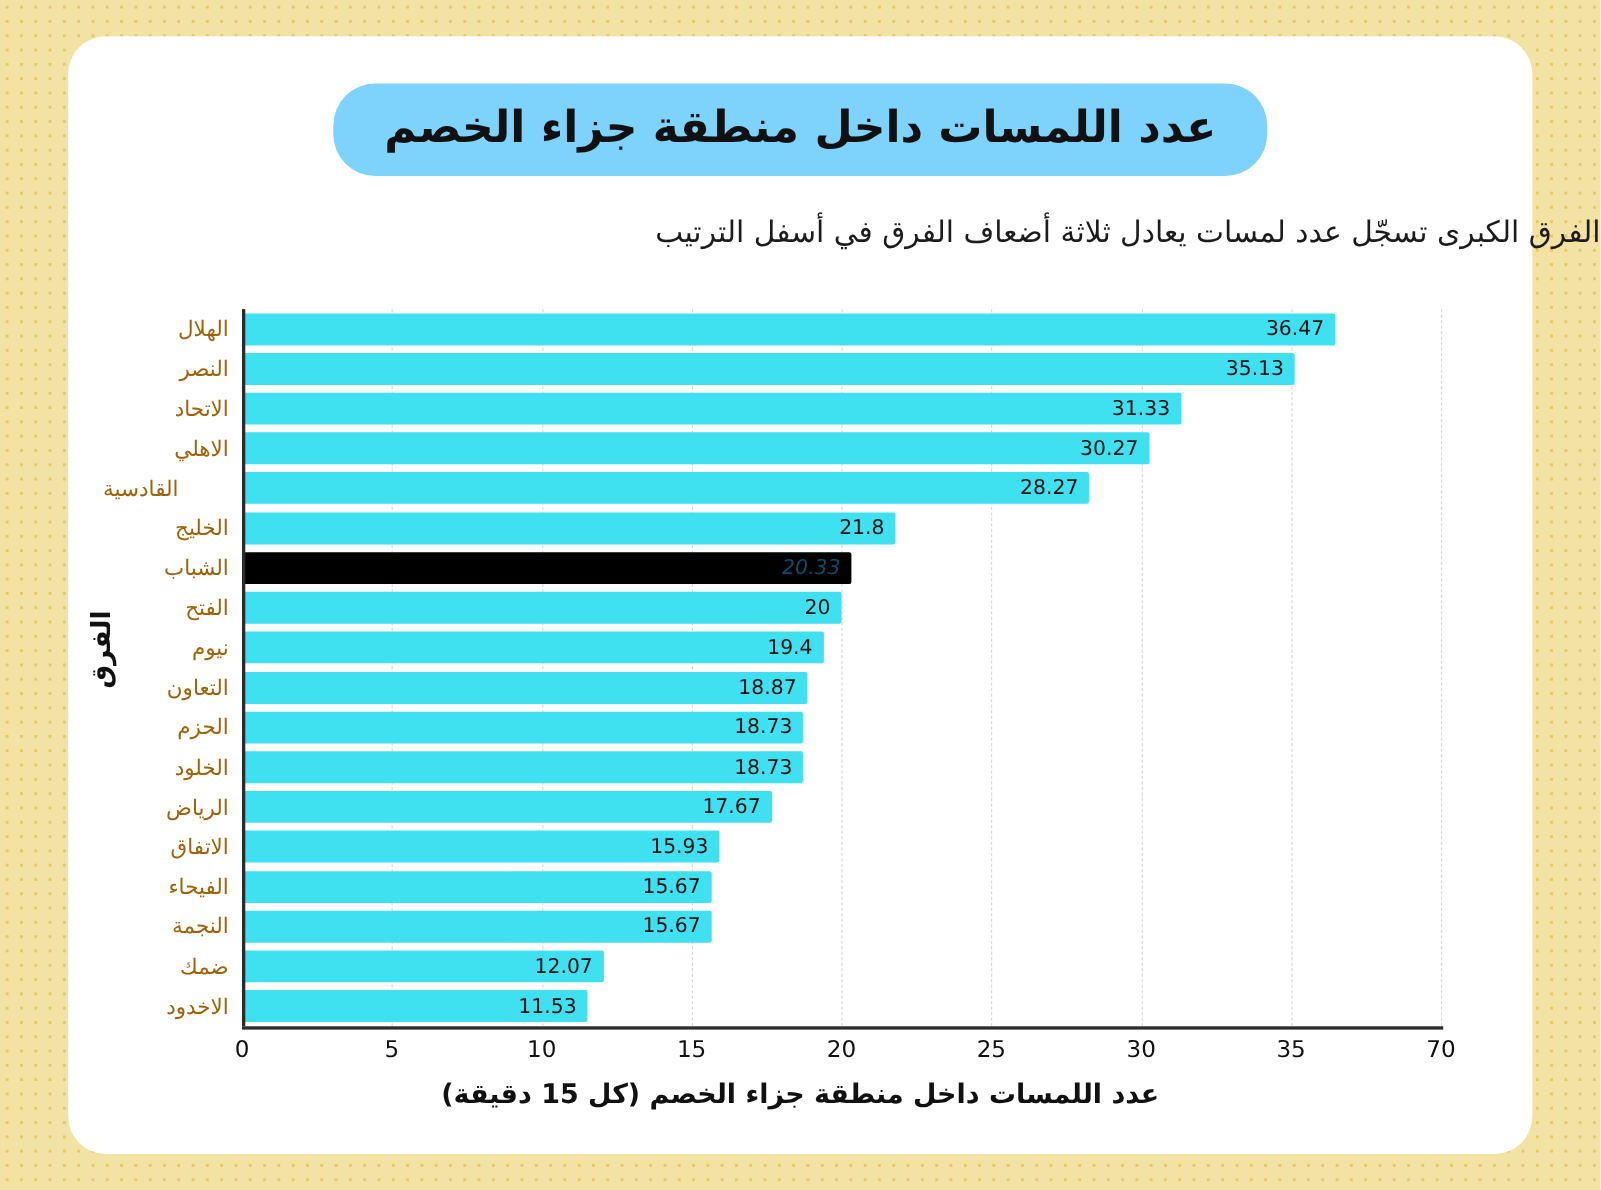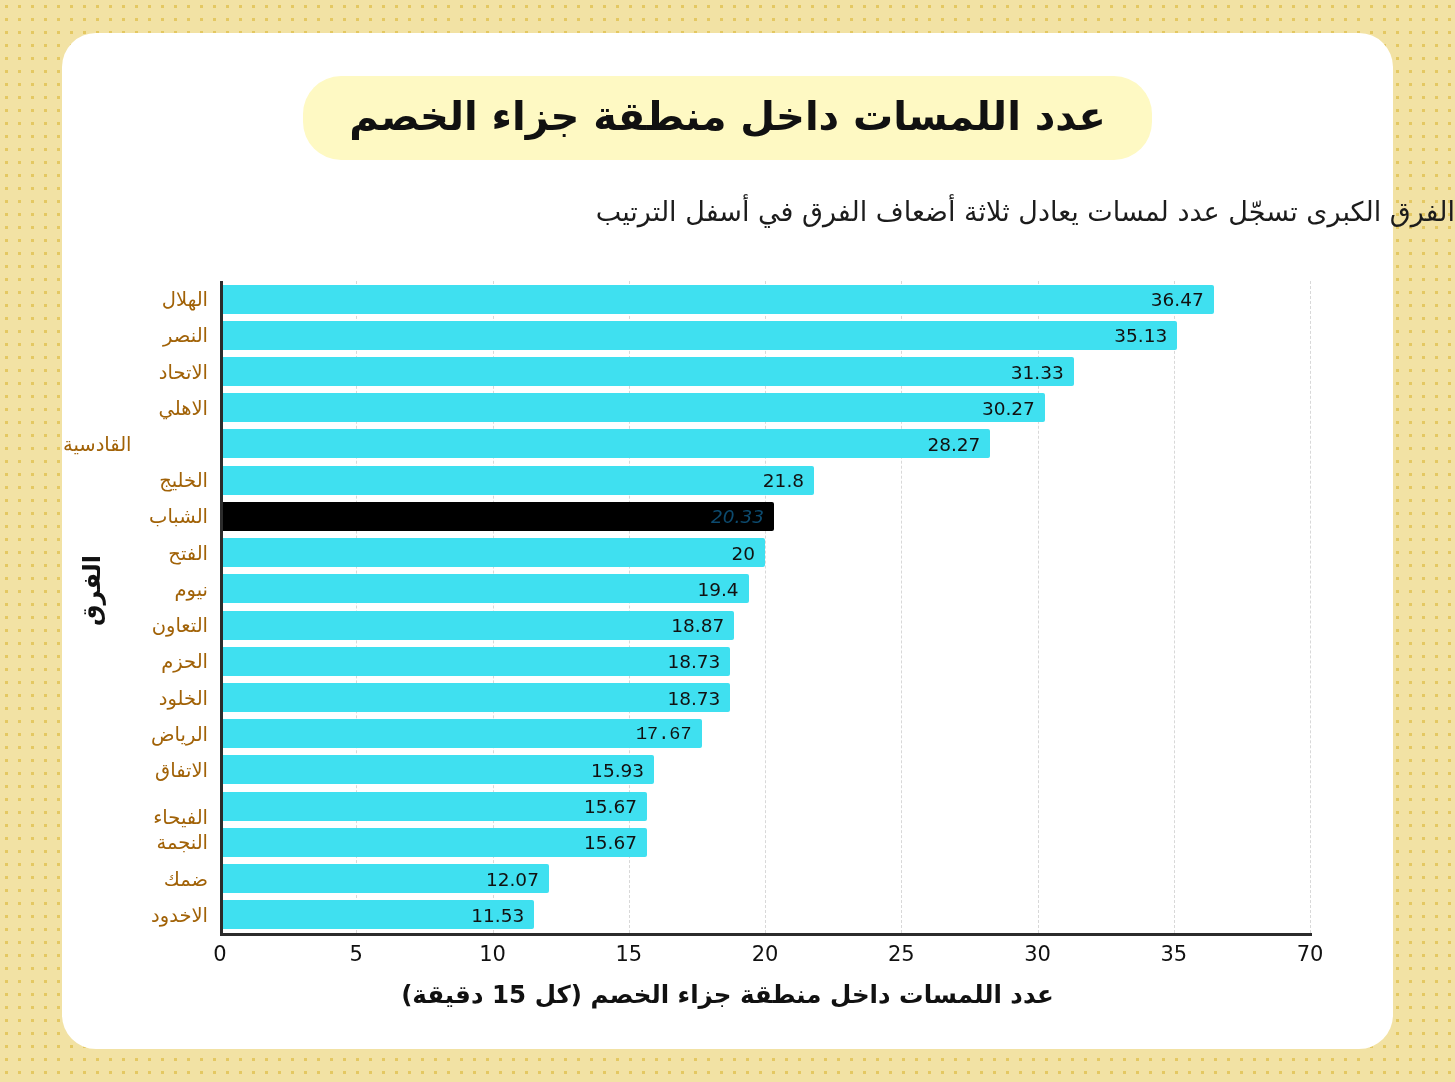--- a/index.html
+++ b/index.html
@@ -41,21 +41,21 @@
 
   
   #title-wrap {
     position: absolute;
     left: 0; right: 0;
     top: 76px;
     text-align: center;
   }
   #chart-title {
     display: inline-block;
-    background: #fef9c3;
+    background: #7dd3fc;
     color: #111111;
     font-size: 40px;
     font-weight: bold;
     padding: 17px 46px 21px 46px;
     border-radius: 38px;
     line-height: 1.15;
     white-space: nowrap;
   }
   #chart-subtitle {
     position: absolute;
@@ -265,39 +265,39 @@
 <div class="x-tick-label" style="left: 1310px;">70</div>
 <div class="bar-value" style="left: 1203.81px; top: 299.111px; transform: translate(-100%, -50%);">36.47</div>
 <div class="y-label" style="top: 299.111px; left: 48px; right: auto; text-align: right;">الهلال</div>
 <div class="bar-value" style="left: 1167.29px; top: 335.333px; transform: translate(-100%, -50%);">35.13</div>
 <div class="y-label" style="top: 335.333px; left: 48px; right: auto; text-align: right;">النصر</div>
 <div class="bar-value" style="left: 1063.74px; top: 371.556px; transform: translate(-100%, -50%);">31.33</div>
 <div class="y-label" style="top: 371.556px; left: 48px; right: auto; text-align: right;">الاتحاد</div>
 <div class="bar-value" style="left: 1034.86px; top: 407.778px; transform: translate(-100%, -50%);">30.27</div>
 <div class="y-label" style="top: 407.778px; left: 48px; right: auto; text-align: right;">الاهلي</div>
 <div class="bar-value" style="left: 980.357px; top: 444px; transform: translate(-100%, -50%);">28.27</div>
-<div class="y-label" style="top: 444px; left: 63px; right: auto; text-align: left;">القادسية</div>
+<div class="y-label" style="top: 444px; left: 48px; right: auto; text-align: center;">القادسية</div>
 <div class="bar-value" style="left: 804.05px; top: 480.222px; transform: translate(-100%, -50%);">21.8</div>
 <div class="y-label" style="top: 480.222px; left: 48px; right: auto; text-align: right;">الخليج</div>
 <div class="bar-value on-dark" style="left: 763.992px; top: 516.444px; transform: translate(-100%, -50%);">20.33</div>
 <div class="y-label" style="top: 516.444px; left: 48px; right: auto; text-align: right;">الشباب</div>
 <div class="bar-value" style="left: 755px; top: 552.667px; transform: translate(-100%, -50%);">20</div>
 <div class="y-label" style="top: 552.667px; left: 48px; right: auto; text-align: right;">الفتح</div>
 <div class="bar-value" style="left: 738.65px; top: 588.889px; transform: translate(-100%, -50%);">19.4</div>
 <div class="y-label" style="top: 588.889px; left: 48px; right: auto; text-align: right;">نيوم</div>
 <div class="bar-value" style="left: 724.207px; top: 625.111px; transform: translate(-100%, -50%);">18.87</div>
 <div class="y-label" style="top: 625.111px; left: 48px; right: auto; text-align: right;">التعاون</div>
 <div class="bar-value" style="left: 720.392px; top: 661.333px; transform: translate(-100%, -50%);">18.73</div>
 <div class="y-label" style="top: 661.333px; left: 48px; right: auto; text-align: right;">الحزم</div>
 <div class="bar-value" style="left: 720.392px; top: 697.556px; transform: translate(-100%, -50%);">18.73</div>
 <div class="y-label" style="top: 697.556px; left: 48px; right: auto; text-align: right;">الخلود</div>
-<div class="bar-value" style="left: 691.508px; top: 733.778px; transform: translate(-100%, -50%); font-family: Liberation Mono, monospace;">17.67</div>
+<div class="bar-value" style="left: 691.508px; top: 733.778px; transform: translate(-100%, -50%);">17.67</div>
 <div class="y-label" style="top: 733.778px; left: 48px; right: auto; text-align: right;">الرياض</div>
 <div class="bar-value" style="left: 644.092px; top: 770px; transform: translate(-100%, -50%);">15.93</div>
 <div class="y-label" style="top: 770px; left: 48px; right: auto; text-align: right;">الاتفاق</div>
 <div class="bar-value" style="left: 637.007px; top: 806.222px; transform: translate(-100%, -50%);">15.67</div>
-<div class="y-label" style="top: 806.222px; left: 48px; right: auto; text-align: right; margin-top: 11px;">الفيحاء</div>
+<div class="y-label" style="top: 806.222px; left: 48px; right: auto; text-align: right;">الفيحاء</div>
 <div class="bar-value" style="left: 637.007px; top: 842.444px; transform: translate(-100%, -50%);">15.67</div>
 <div class="y-label" style="top: 842.444px; left: 48px; right: auto; text-align: right;">النجمة</div>
 <div class="bar-value" style="left: 538.908px; top: 878.667px; transform: translate(-100%, -50%);">12.07</div>
 <div class="y-label" style="top: 878.667px; left: 48px; right: auto; text-align: right;">ضمك</div>
 <div class="bar-value" style="left: 524.192px; top: 914.889px; transform: translate(-100%, -50%);">11.53</div>
 <div class="y-label" style="top: 914.889px; left: 48px; right: auto; text-align: right;">الاخدود</div>
 
 </body></html>

